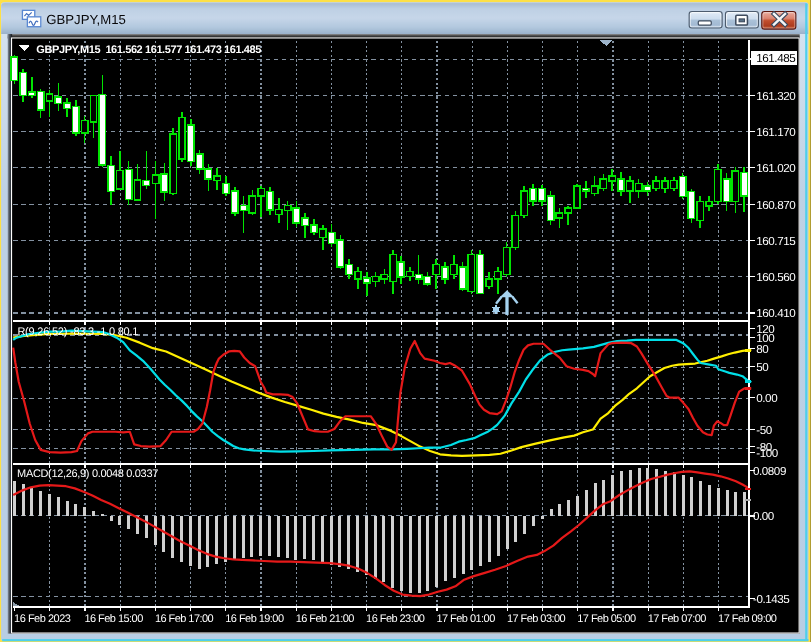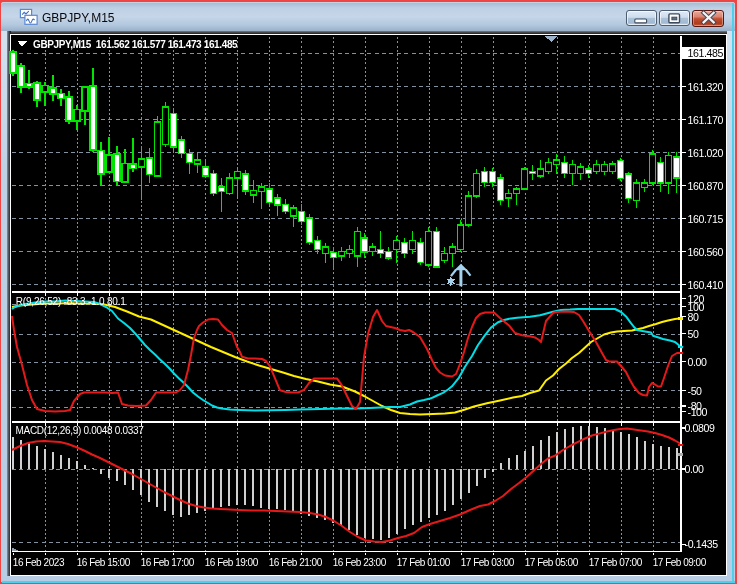--- a/index.html
+++ b/index.html
@@ -1,16 +1,16 @@
 <!DOCTYPE html>
 <html><head><meta charset="utf-8"><title>GBPJPY,M15</title>
 <style>
 html,body{margin:0;padding:0;width:737px;height:584px;overflow:hidden;background:#000;}
 *{box-sizing:border-box;}
-#win{position:absolute;left:0;top:0;width:737px;height:584px;background:#ef4444;}
+#win{position:absolute;left:0;top:0;width:737px;height:584px;background:#fde047;}
 #frame{position:absolute;left:1px;top:1.5px;width:734px;height:580px;border-radius:3px 3px 0 0;
  background:linear-gradient(180deg,#d8e5f2 0%,#c9d9ea 18%,#bed1e5 30%,#b7cde4 100%);}
 #titlebar{position:absolute;left:1px;top:1.5px;width:734px;height:29.5px;border-radius:3px 3px 0 0;
  border-top:1px solid rgba(255,255,255,.4);
  background:linear-gradient(180deg,#a9bdd3 0%,#bed0e4 18%,#c6d6e9 48%,#b2c8de 78%,#9ab1ca 100%);}
 #cyanR{position:absolute;left:732.4px;top:3px;width:1.8px;height:579px;background:#4ecfec;}
 #cyanB{position:absolute;left:1.5px;top:580.9px;width:733px;height:1.8px;background:#4ecfec;}
 #shadowT{position:absolute;left:7px;top:30.8px;width:719.5px;height:4.2px;
  background:linear-gradient(180deg,#7e7e7e 0%,#3c3c3c 45%,#101010 100%);}
 #shadowL{position:absolute;left:7px;top:30.8px;width:4.2px;height:544.8px;

